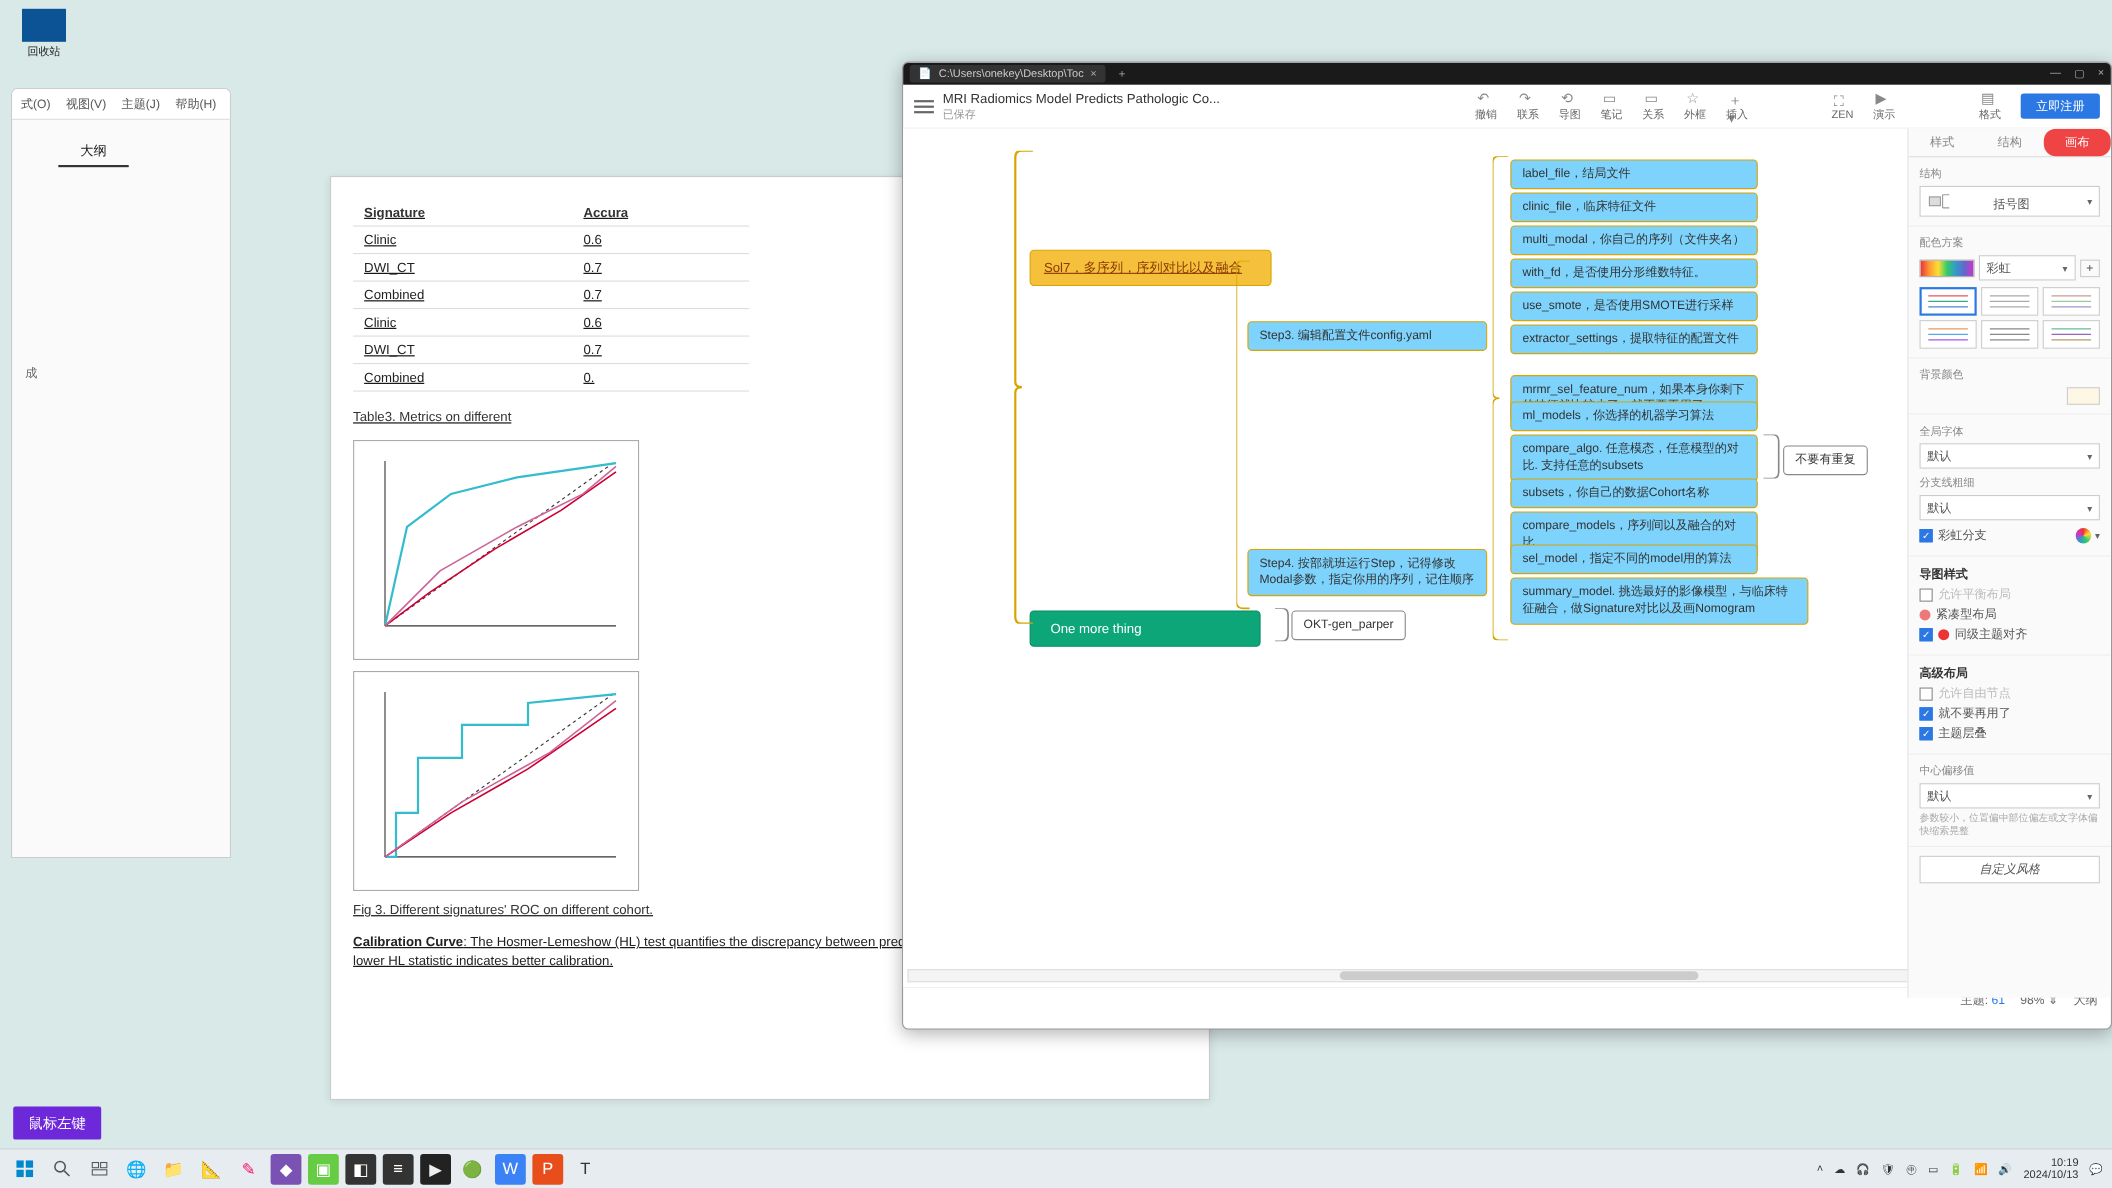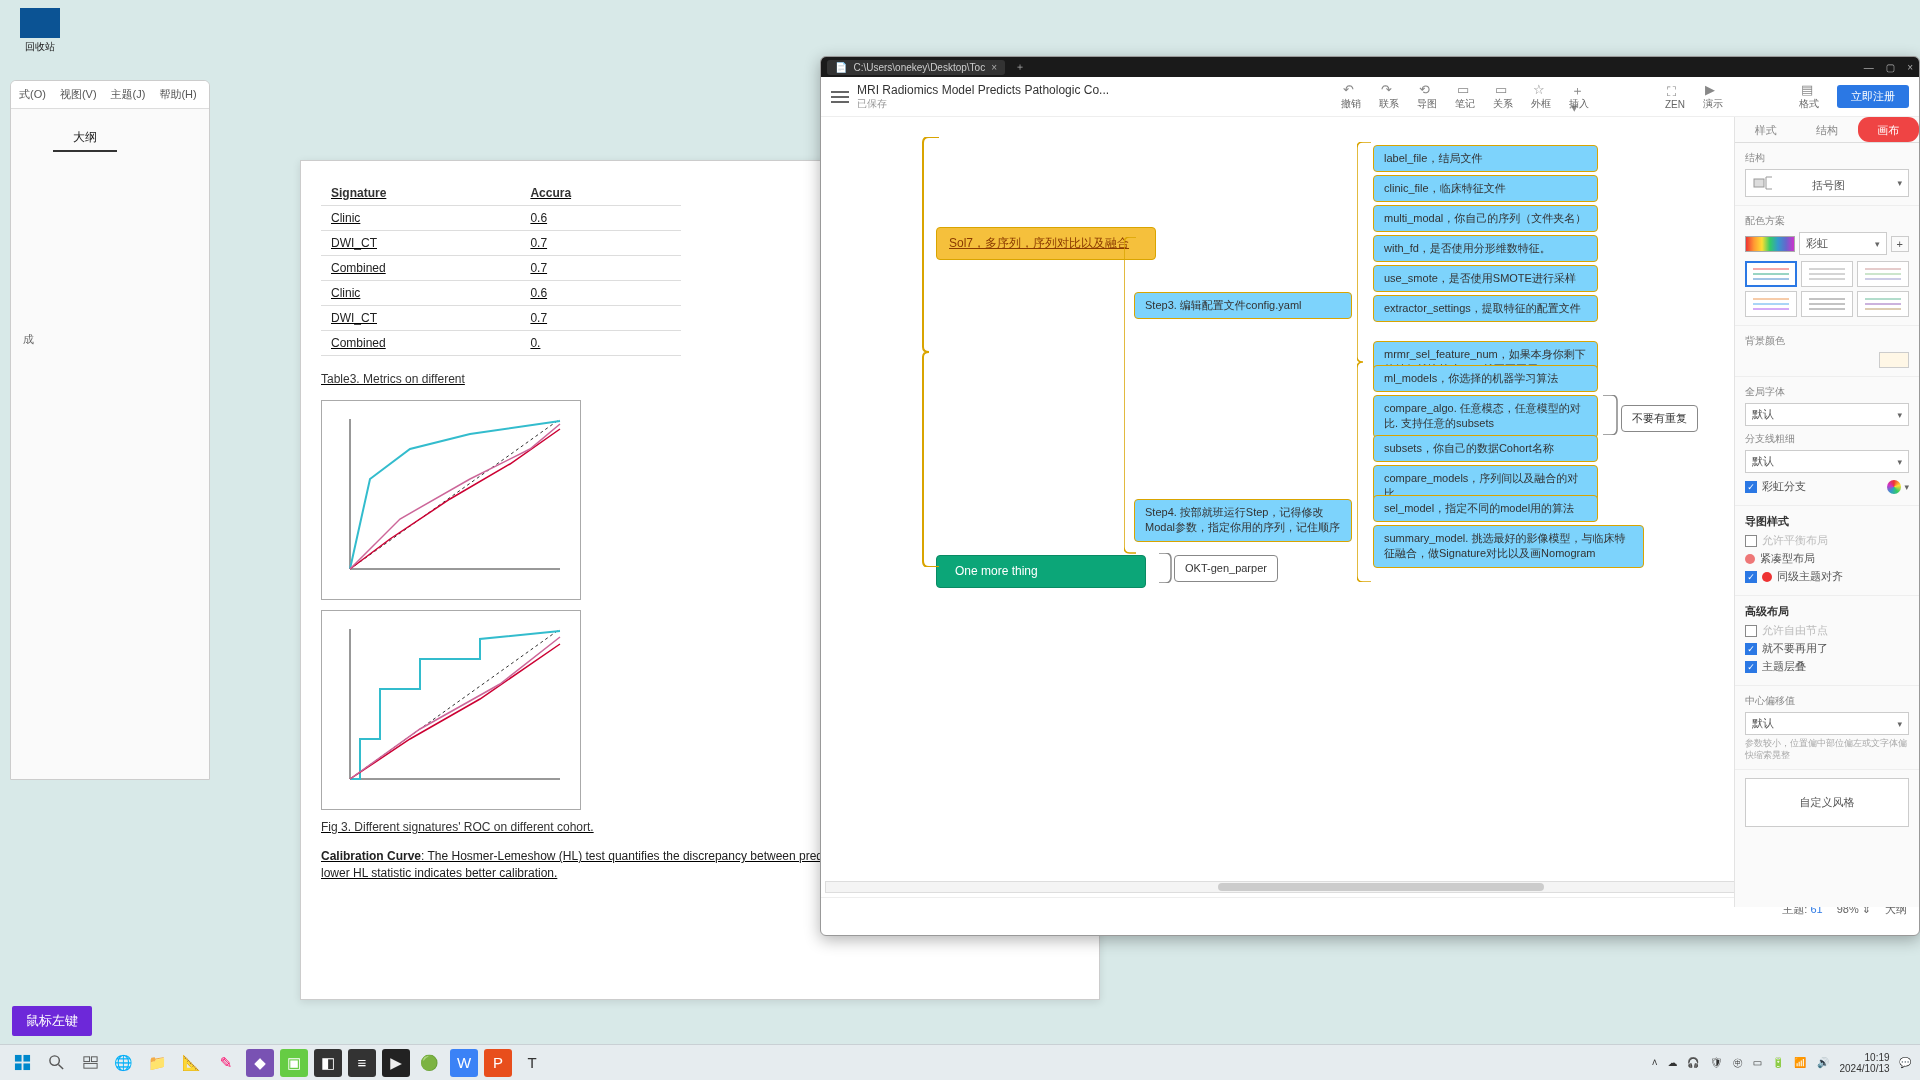--- a/index.html
+++ b/index.html
@@ -181,22 +181,22 @@
 .rainbow {
   width: 50px; height: 16px;
   background: linear-gradient(90deg,#e33,#f93,#fd3,#3c6,#39c,#66c,#c3c);
   border: 1px solid #aaa;
 }
 .checkbox-row { display: flex; align-items: center; gap: 5px; margin: 3px 0; font-size: 11px; }
 .chk { width: 12px; height: 12px; border: 1px solid #888; display: inline-flex; align-items: center; justify-content: center; font-size: 9px; background: #fff; }
 .chk.on { background: #2b78e4; color: #fff; border-color: #2b78e4; }
 .dot { width: 10px; height: 10px; border-radius: 50%; display: inline-block; }
 .custom-btn {
-  text-align: center; padding: 16px; border: 1px solid #ccc;
-  background: #fff; font-size: 11px;
+  text-align: center; padding: 4px; border: 1px solid #ccc;
+  background: #fff; font-size: 11px; font-style: italic;
 }
 
 
 .taskbar {
   position: absolute; bottom: 0; left: 0; right: 0;
   height: 36px; background: #e6ecef;
   display: flex; align-items: center; padding: 0 8px; gap: 6px;
   border-top: 1px solid #c9d0d4;
 }
 .task-icon {

